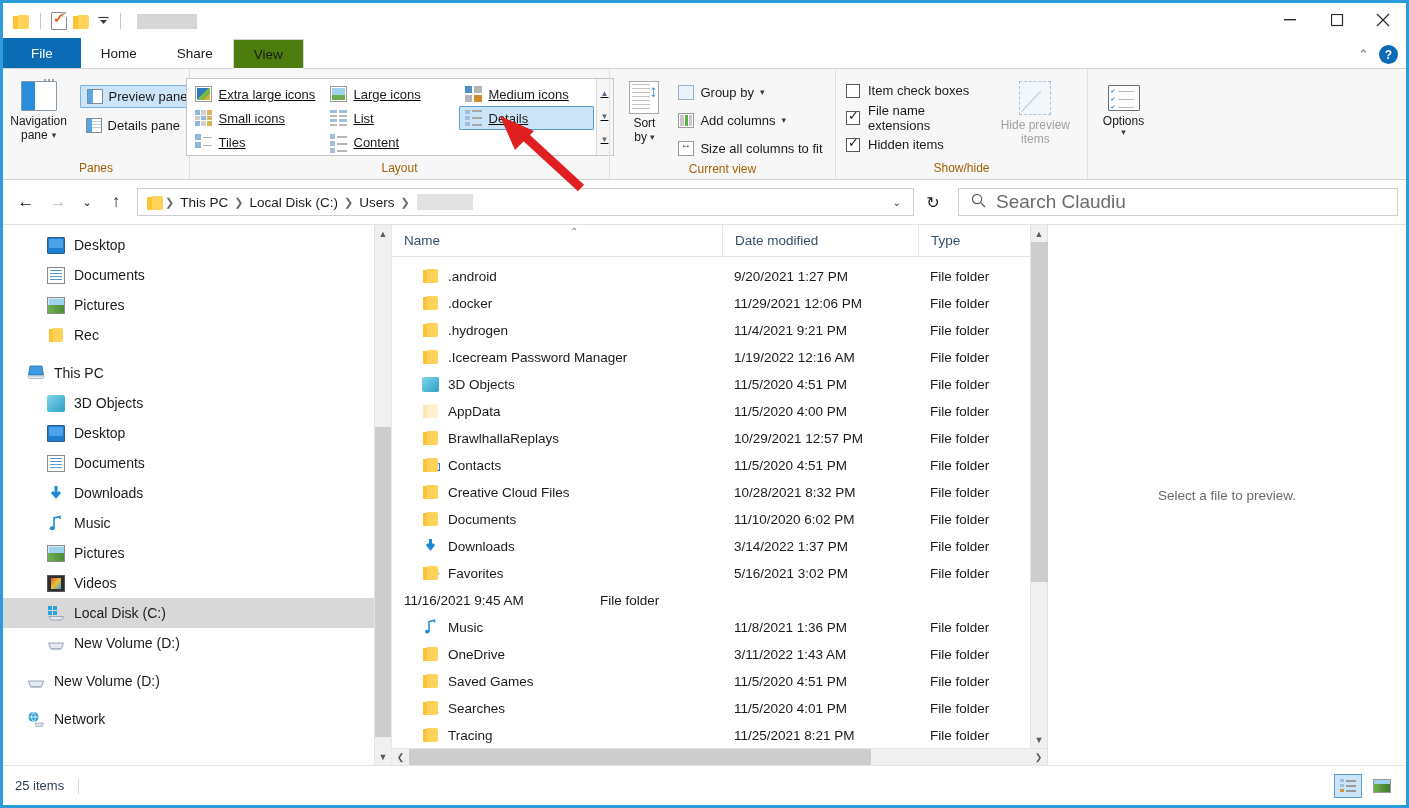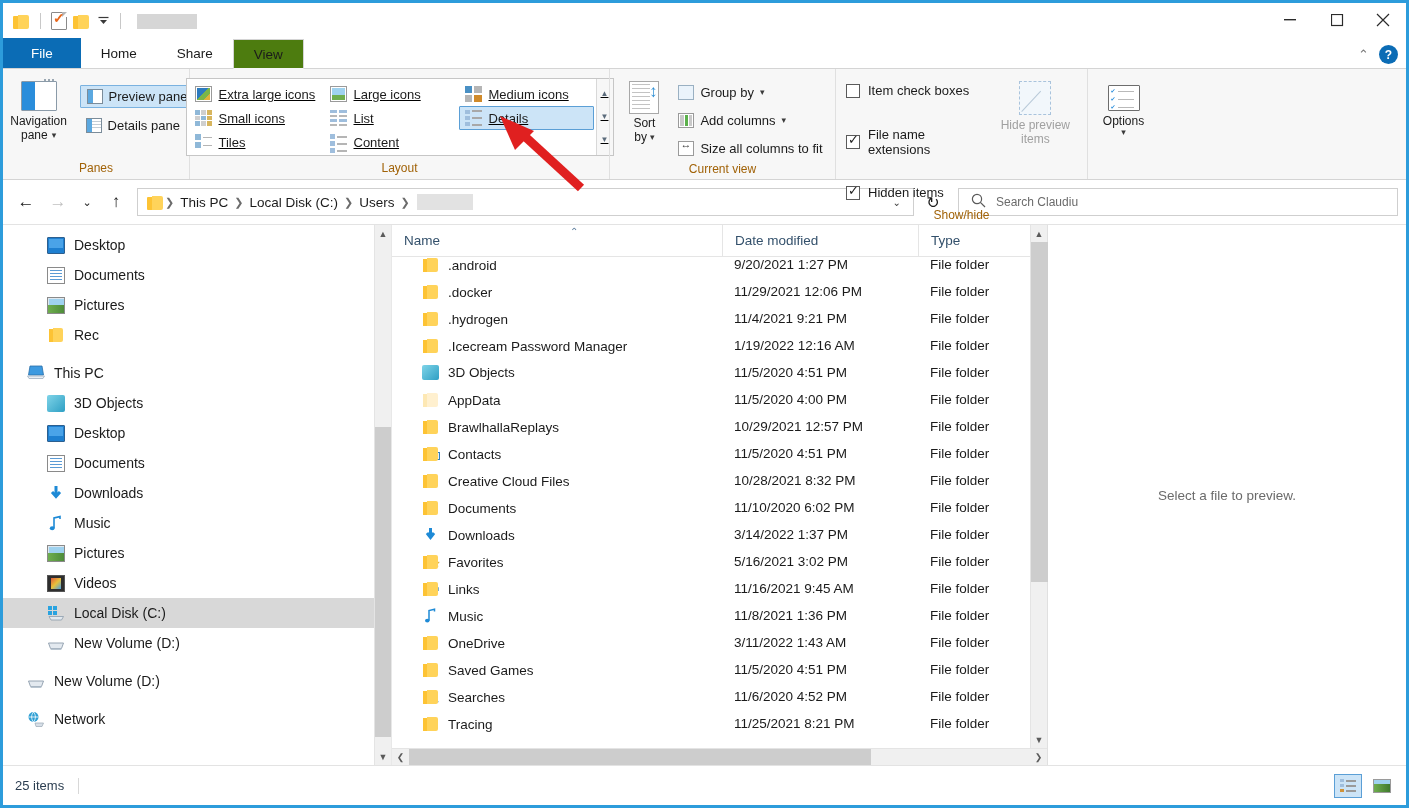--- a/index.html
+++ b/index.html
@@ -249,21 +249,21 @@
   .crumb { padding: 0 5px; }
   .crumb-sep { color: #6b6b6b; font-size: 11px; padding: 0 1px; }
   .crumb-redacted { width: 56px; height: 16px; background: #e2e2e2; margin-left: 6px; }
   .addr-caret { color: #3a3a3a; font-size: 10px; padding: 0 8px; }
   .refresh { width: 34px; height: 30px; display:flex; align-items:center; justify-content:center;
     font-size: 16px; color: #1b1b1b; }
   .searchbox {
     width: 440px; height: 28px; border: 1px solid #cfcfcf; background: #fff;
     display: flex; align-items: center; gap: 10px; padding: 0 12px; margin-left: 6px;
   }
-  .search-ph { font-size: 12px; color: #6b6b6b; }
+  .search-ph { font-size: 19px; color: #6b6b6b; }
 
   
   .body { flex: 1; display: flex; min-height: 0; border-top: 1px solid #e3e3e3; }
 
   .navpane {
     width: 388px; flex: 0 0 388px; background: #fff; position: relative;
     display: flex; flex-direction: column; overflow: hidden;
   }
   .nav-list { flex: 1; padding-top: 5px; }
   .nav-item {
@@ -314,21 +314,21 @@
   }
   .col + .col { border-left: 1px solid #e5e5e5; }
   .col-name { width: 330px; flex: 0 0 330px; }
   .col-date { width: 196px; flex: 0 0 196px; }
   .col-type { flex: 1; }
   .sort-caret {
     position: absolute; left: 178px; top: 1px; font-size: 10px; color: #5a7b9b;
   }
   .rows { flex: 1; overflow: hidden; position: relative; }
   .frow {
-    height: 27px; display: flex; align-items: flex-start; font-size: 13.5px; color: #1b1b1b;
+    height: 27px; display: flex; align-items: flex-end; font-size: 13.5px; color: #1b1b1b;
   }
   .cell-name { width: 330px; flex: 0 0 330px; display: flex; align-items: center; gap: 9px; padding-left: 30px; }
   .cell-date { width: 196px; flex: 0 0 196px; padding-left: 12px; }
   .cell-type { flex: 1; padding-left: 12px; }
   .fico { width: 17px; height: 16px; flex: 0 0 17px; position: relative; }
   .fi-folder::before { content:""; position:absolute; left:1px; top:2px; width:5px; height:13px; background:#fdc334; }
   .fi-folder::after { content:""; position:absolute; left:5px; top:1px; width:11px; height:14px; background:#ffd35a; border-radius:0 2px 2px 0; }
   .fi-folder.faded::before { background:#fde8b4; }
   .fi-folder.faded::after { background:#fff0cf; }
   .fi-3d { background: linear-gradient(135deg,#7fd4e8,#2e9fc4); border-radius:2px; width:16px; height:15px; }
@@ -602,21 +602,21 @@
             <span class="ci-sizefit"></span>
             <span>Size all columns to fit</span>
           </div>
         </div>
       </div>
       <div class="rgroup-title">Current view</div>
     </div>
 
     <div class="rgroup" style="width:252px">
       <div class="rgroup-body" style="padding-top:4px">
-        <div style="display:flex;flex-direction:column;padding-left:4px;gap:24px;">
+        <div style="display:flex;flex-direction:column;padding-left:4px;">
           <div class="cbrow">
             <span class="cbox"></span>
             <span>Item check boxes</span>
           </div>
           <div class="cbrow">
             <span class="cbox on"></span>
             <span>File name extensions</span>
           </div>
           <div class="cbrow">
             <span class="cbox on"></span>
@@ -952,30 +952,20 @@
                   </svg>
               </span>
             </span>
             <span>Favorites</span>
           </div>
           <div class="cell-date">5/16/2021 3:02 PM</div>
           <div class="cell-type">File folder</div>
         </div>
 
         <div class="frow">
-          <div class="cell-name">
-            <span class="fico fi-folder">
-              <span class="badge">
-                <svg width="9" height="9" viewBox="0 0 9 9">
-                    <path d="M2 7 L7 2 M4 2 H7 V5" stroke="#2f7fc0" stroke-width="1.3" fill="none"></path>
-                  </svg>
-              </span>
-            </span>
-            <span>Links</span>
-          </div>
           <div class="cell-date">11/16/2021 9:45 AM</div>
           <div class="cell-type">File folder</div>
         </div>
 
         <div class="frow">
           <div class="cell-name">
             <span class="fico">
               <svg width="17" height="16" viewBox="0 0 17 16">
                   <path d="M7 12.5 V2.6 L12.5 1.3 V3.6" stroke="#1e8ad6" stroke-width="1.5" fill="none"></path>
                   <ellipse cx="5.3" cy="12.6" rx="2.3" ry="1.9" fill="#1e8ad6"></ellipse>
@@ -1018,21 +1008,21 @@
             <span class="fico fi-folder">
               <span class="badge" style="right:0;bottom:0;">
                 <svg width="10" height="10" viewBox="0 0 10 10">
                     <circle cx="4" cy="4" r="3.1" fill="none" stroke="#5b9bd5" stroke-width="1.2"></circle>
                     <path d="M6.3 6.3 L9.3 9.3" stroke="#5b9bd5" stroke-width="1.3"></path>
                   </svg>
               </span>
             </span>
             <span>Searches</span>
           </div>
-          <div class="cell-date">11/6/2020 4:52 PM</div>
+          <div class="cell-date">11/5/2020 4:01 PM</div>
           <div class="cell-type">File folder</div>
         </div>
 
         <div class="frow">
           <div class="cell-name">
             <span class="fico fi-folder"></span>
             <span>Tracing</span>
           </div>
           <div class="cell-date">11/25/2021 8:21 PM</div>
           <div class="cell-type">File folder</div>

